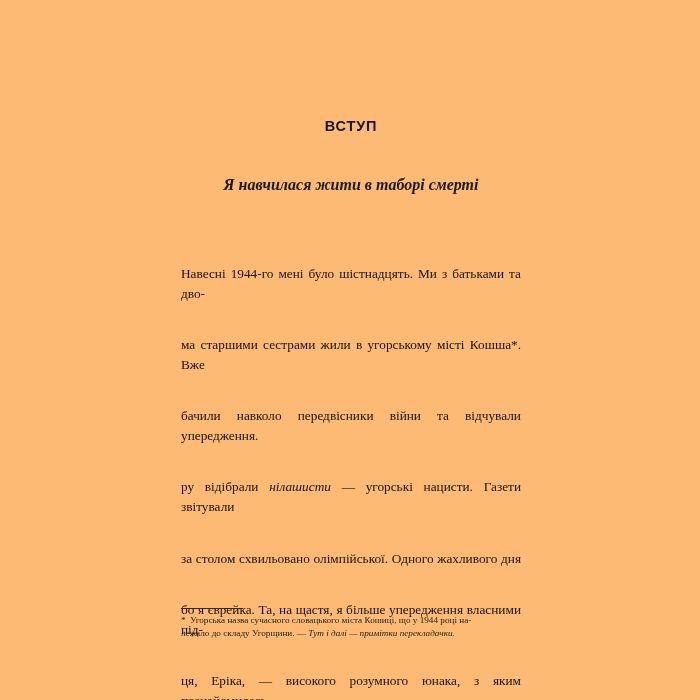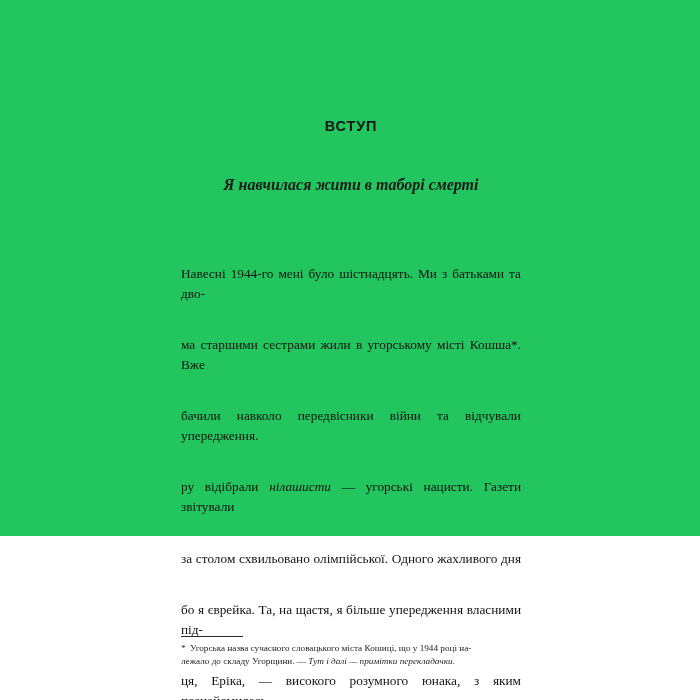--- a/index.html
+++ b/index.html
@@ -12,22 +12,22 @@
     height: 700px;
     background: #ffffff;
     font-family: "Liberation Sans", sans-serif;
     color: #1a1a1a;
     overflow: hidden;
   }
 
   .page {
     position: relative;
     width: 700px;
-    height: 536px;
-    background: #22c55e;
+    height: 700px;
+    background: #fdba74;
     box-sizing: border-box;
   }
 
   .content {
     position: absolute;
     left: 181px;
     top: 0;
     width: 340px;
   }
 
@@ -103,21 +103,21 @@
   }
 
   .it {
     font-style: italic;
   }
 
   
   .footnote-area {
     position: absolute;
     left: 181px;
-    top: 636px;
+    top: 608px;
     width: 340px;
   }
 
   .footnote-rule {
     width: 62px;
     height: 1px;
     background: #2a2a2a;
     margin: 0 0 5px 0;
     border: 0;
   }

